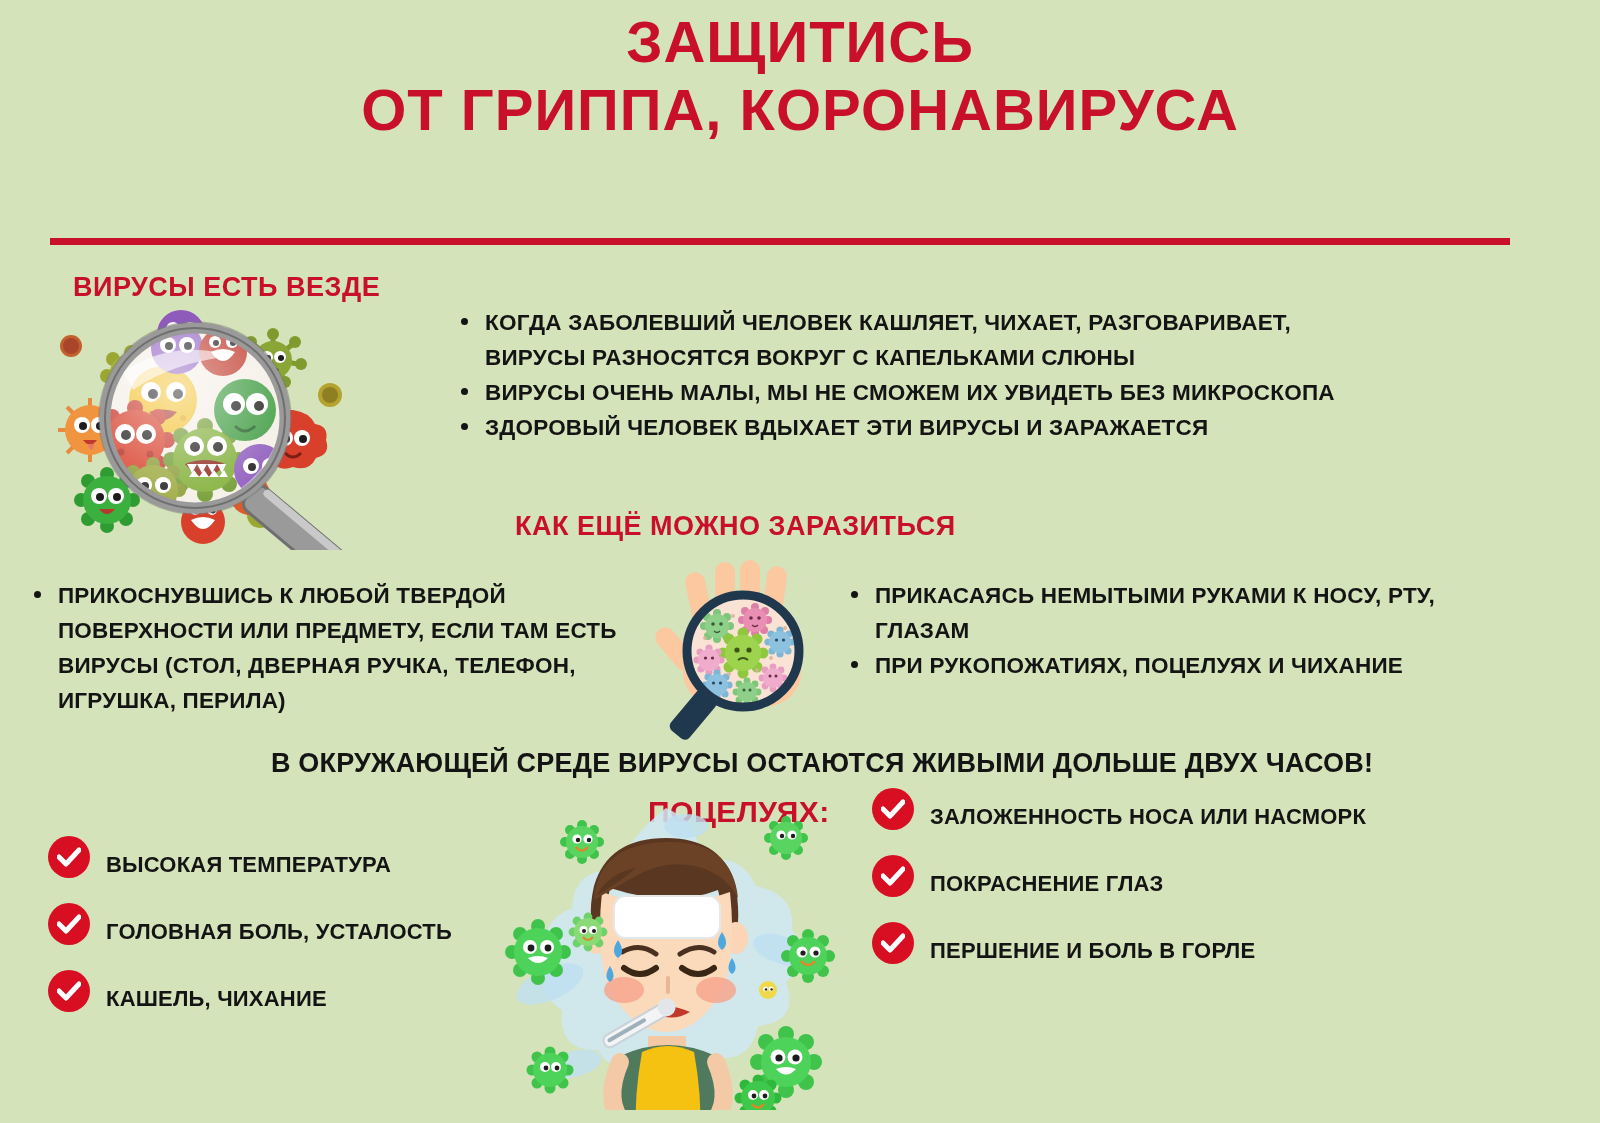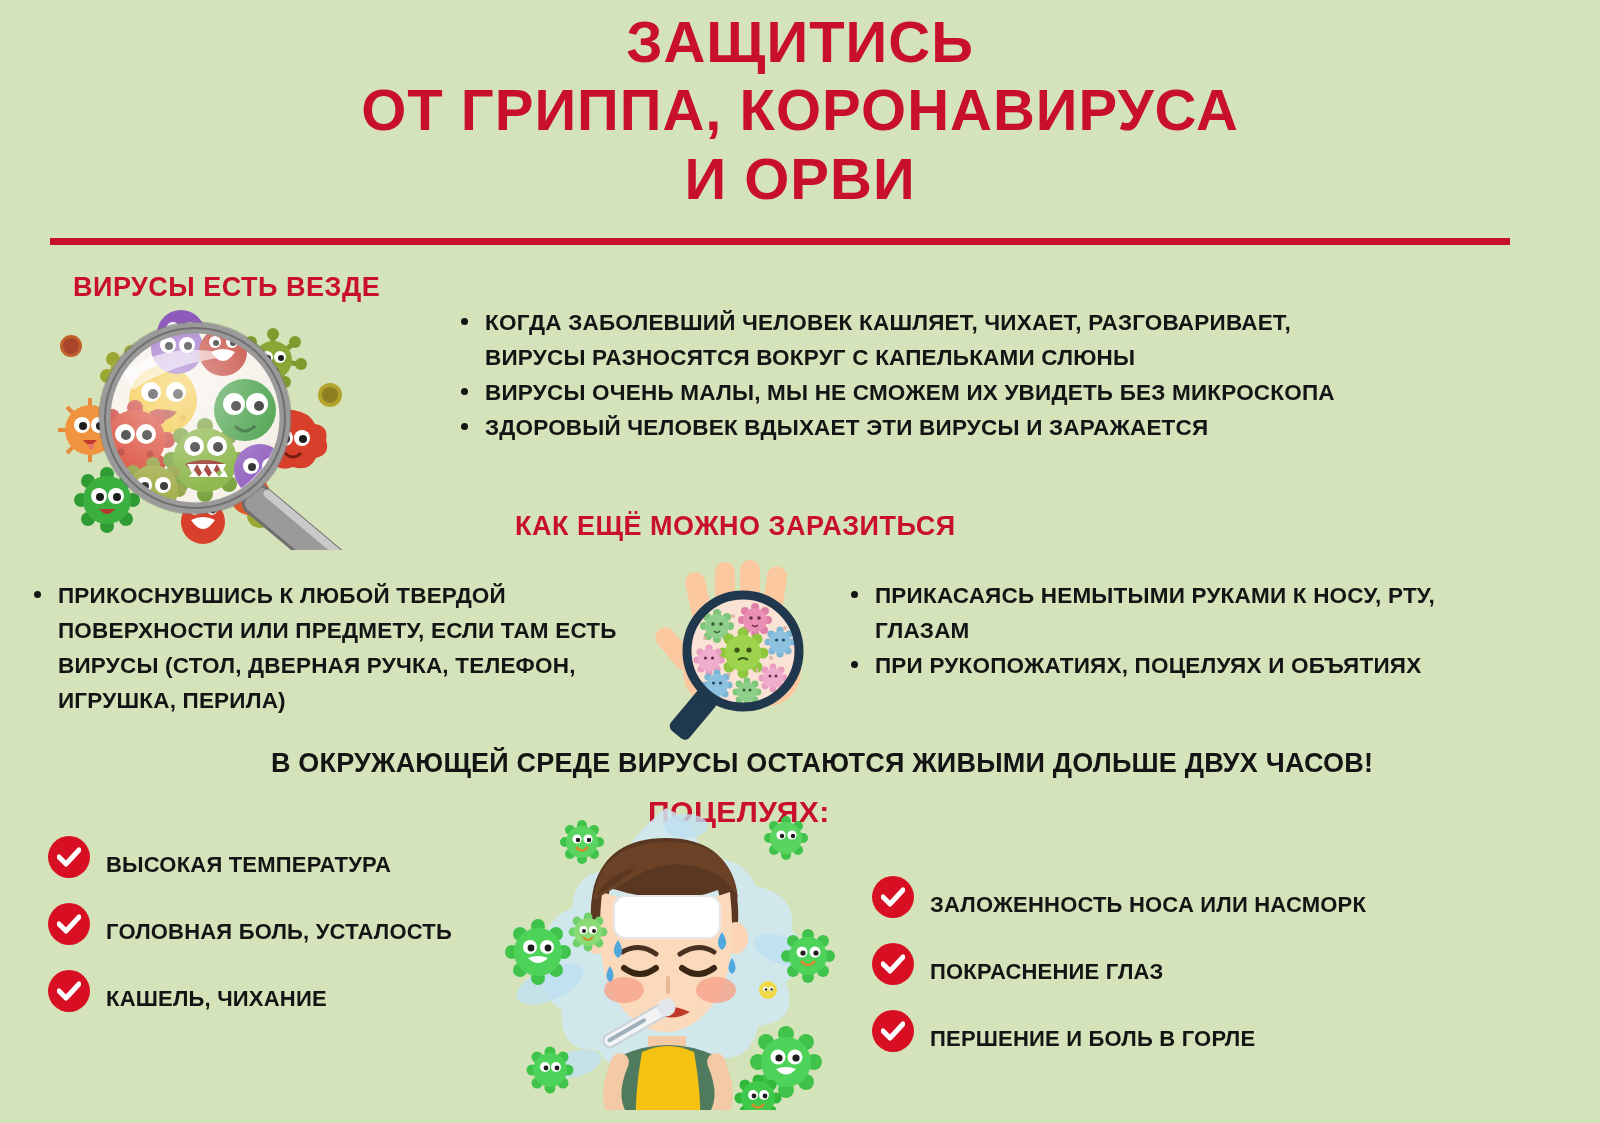--- a/index.html
+++ b/index.html
@@ -79,37 +79,36 @@
   .check-ico{
     width:42px;height:42px;border-radius:50%;
     background:#d80f22;flex:0 0 42px;
     position:relative;margin-right:16px;
   }
   .check-ico svg{position:absolute;left:9px;top:11px;}
   .check-label{
     color:#141414;font-weight:bold;font-size:22px;letter-spacing:.2px;white-space:nowrap;
   }
   #symp-left{left:48px;top:836px;}
-  #symp-right{left:872px;top:876px;}
+  #symp-right{left:872px;top:788px;}
 
   
   .illu{position:absolute;}
   #illu-germs{left:45px;top:300px;width:380px;height:250px;}
   #illu-hand{left:645px;top:550px;width:200px;height:190px;}
   #illu-boy{left:490px;top:800px;width:350px;height:310px;}
 </style>
 </head>
 <body>
 
 <div class="poster">
 
   <div class="title-block">
     <div class="title-line">ЗАЩИТИСЬ</div>
     <div class="title-line">ОТ ГРИППА, КОРОНАВИРУСА</div>
-    <div class="title-line">И ОРВИ</div>
   </div>
   <div class="divider"></div>
 
   <div class="sec-head" id="head-everywhere">ВИРУСЫ ЕСТЬ ВЕЗДЕ</div>
 
   <div class="illu" id="illu-germs">
     <svg width="380" height="250" viewBox="0 0 380 250">
       <defs>
         <radialGradient id="lensG" cx="40%" cy="32%" r="72%">
           <stop offset="0%" stop-color="#ffffff" stop-opacity="0.55"></stop>
@@ -557,21 +556,21 @@
   </ul>
 
   <ul class="bul" id="list-hands">
     <li>
       <span class="dot"></span>
       <span>ПРИКАСАЯСЬ НЕМЫТЫМИ РУКАМИ К НОСУ, РТУ,</span>
       <span class="l2">ГЛАЗАМ</span>
     </li>
     <li>
       <span class="dot"></span>
-      <span>ПРИ РУКОПОЖАТИЯХ, ПОЦЕЛУЯХ И ОБЪЯТИЯХ</span>
+      <span>ПРИ РУКОПОЖАТИЯХ, ПОЦЕЛУЯХ И ЧИХАНИЕ</span>
     </li>
   </ul>
 
   <div class="note">В ОКРУЖАЮЩЕЙ СРЕДЕ ВИРУСЫ ОСТАЮТСЯ ЖИВЫМИ ДОЛЬШЕ ДВУХ ЧАСОВ!</div>
 
   <div class="sec-head" id="head-symptoms">ПОЦЕЛУЯХ:</div>
 
   <div class="illu" id="illu-boy">
     <svg width="350" height="310" viewBox="0 0 350 310">
 

